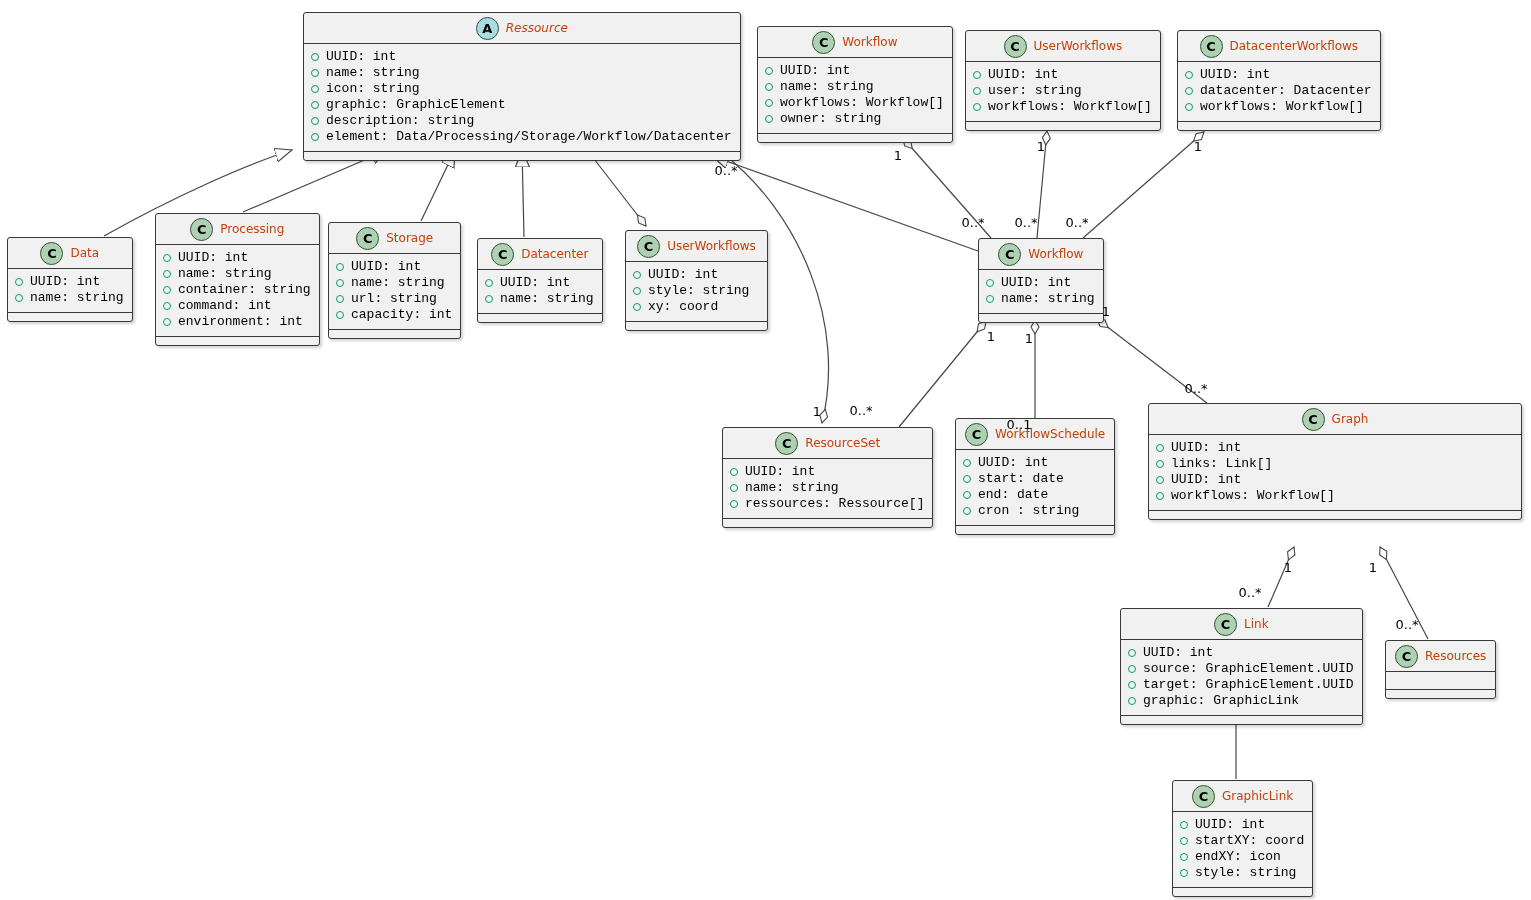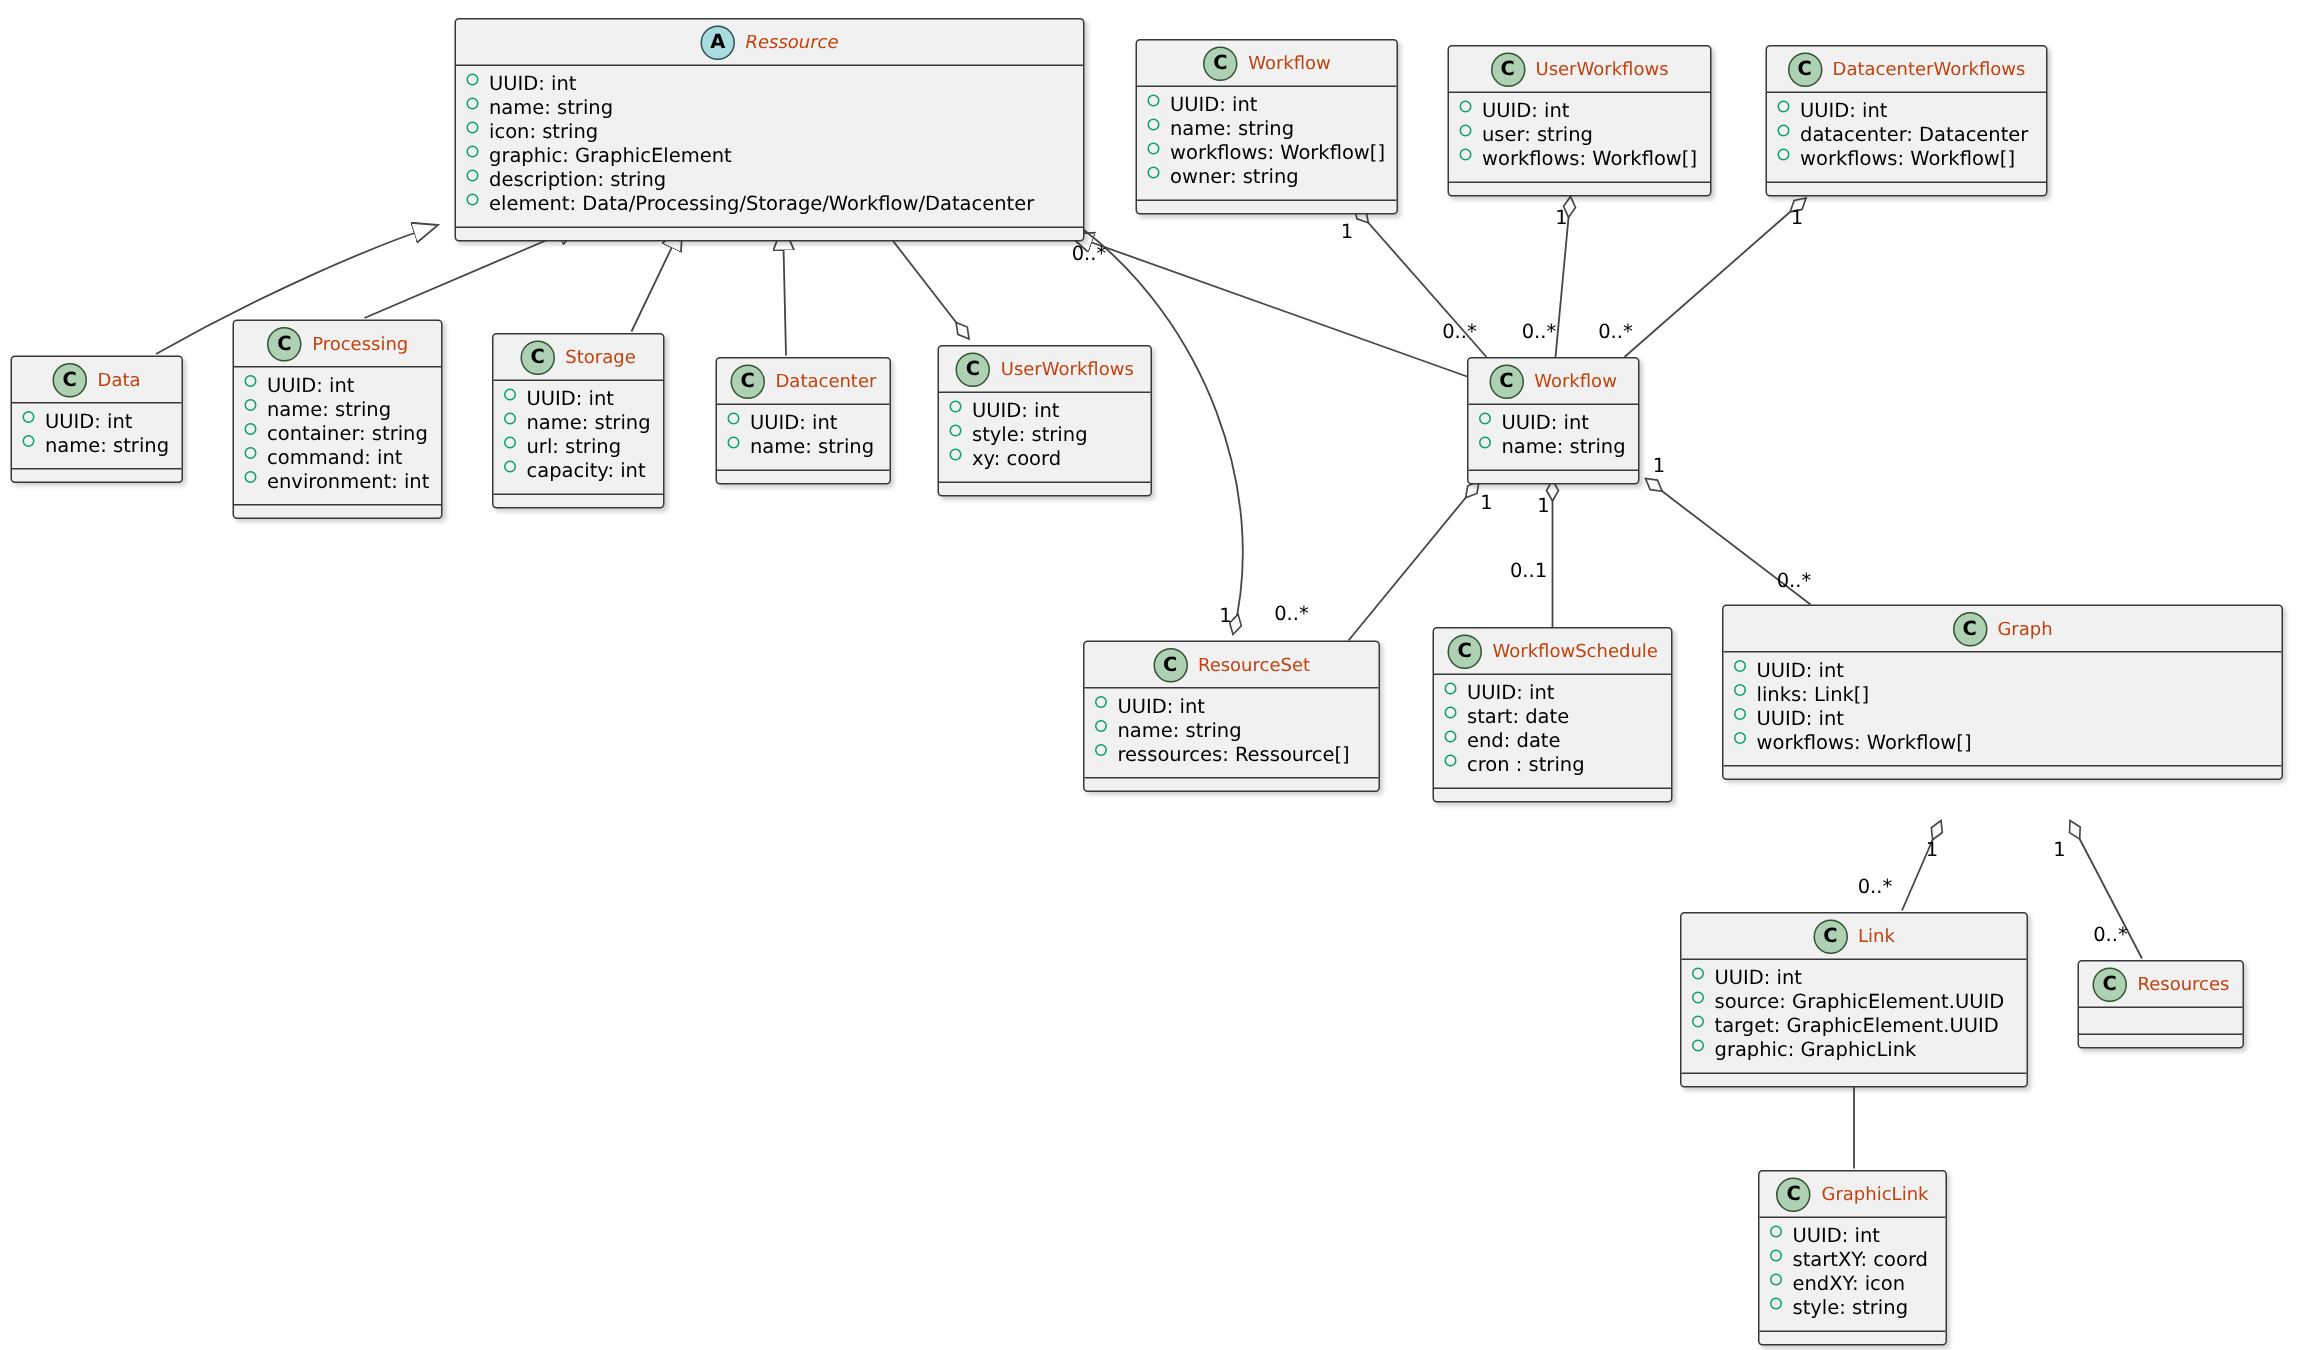--- a/index.html
+++ b/index.html
@@ -39,22 +39,22 @@
     flex:0 0 auto;
   }
   .circle-icon.class{background:#add1b2;}
   .circle-icon.abstract{background:#a9dcdf;border-color:#2d4f52;}
   .uml-attrs{
     padding:5px 8px 6px 7px;
     border-bottom:1px solid #383838;
     min-height:6px;
   }
   .uml-attr{
-    display:flex;align-items:flex-start;gap:7px;
-    font-size:13px;line-height:16px;color:#000;
+    display:flex;align-items:center;gap:7px;
+    font-size:13px;line-height:16px;color:#000;font-family:Liberation Mono, monospace;
   }
   .field-dot{
     width:6px;height:6px;border-radius:50%;
     border:1.6px solid #089e6e;background:transparent;
     flex:0 0 auto;
   }
   .uml-methods{height:8px;}
   .mult{
     position:absolute;z-index:3;
     font-size:13px;color:#000;
@@ -95,21 +95,21 @@
 <div class="mult" style="left: 726px; top: 170px;">0..*</div>
     <div class="mult" style="left: 817px; top: 411px;">1</div>
     <div class="mult" style="left: 973px; top: 222px;">0..*</div>
     <div class="mult" style="left: 898px; top: 155px;">1</div>
     <div class="mult" style="left: 1026px; top: 222px;">0..*</div>
     <div class="mult" style="left: 1041px; top: 146px;">1</div>
     <div class="mult" style="left: 1077px; top: 222px;">0..*</div>
     <div class="mult" style="left: 1198px; top: 146px;">1</div>
     <div class="mult" style="left: 861px; top: 410px;">0..*</div>
     <div class="mult" style="left: 991px; top: 336px;">1</div>
-    <div class="mult" style="left: 1019px; top: 381px;">0..1</div>
+    <div class="mult" style="left: 1019px; top: 424px;">0..1</div>
     <div class="mult" style="left: 1029px; top: 338px;">1</div>
     <div class="mult" style="left: 1196px; top: 388px;">0..*</div>
     <div class="mult" style="left: 1106px; top: 311px;">1</div>
     <div class="mult" style="left: 1250px; top: 592px;">0..*</div>
     <div class="mult" style="left: 1288px; top: 567px;">1</div>
     <div class="mult" style="left: 1407px; top: 624px;">0..*</div>
     <div class="mult" style="left: 1373px; top: 567px;">1</div>
     <div class="uml-class abstract" style="left: 303px; top: 12px; min-width: 420px;">
       <div class="uml-title">
         <span class="circle-icon abstract">A</span>

